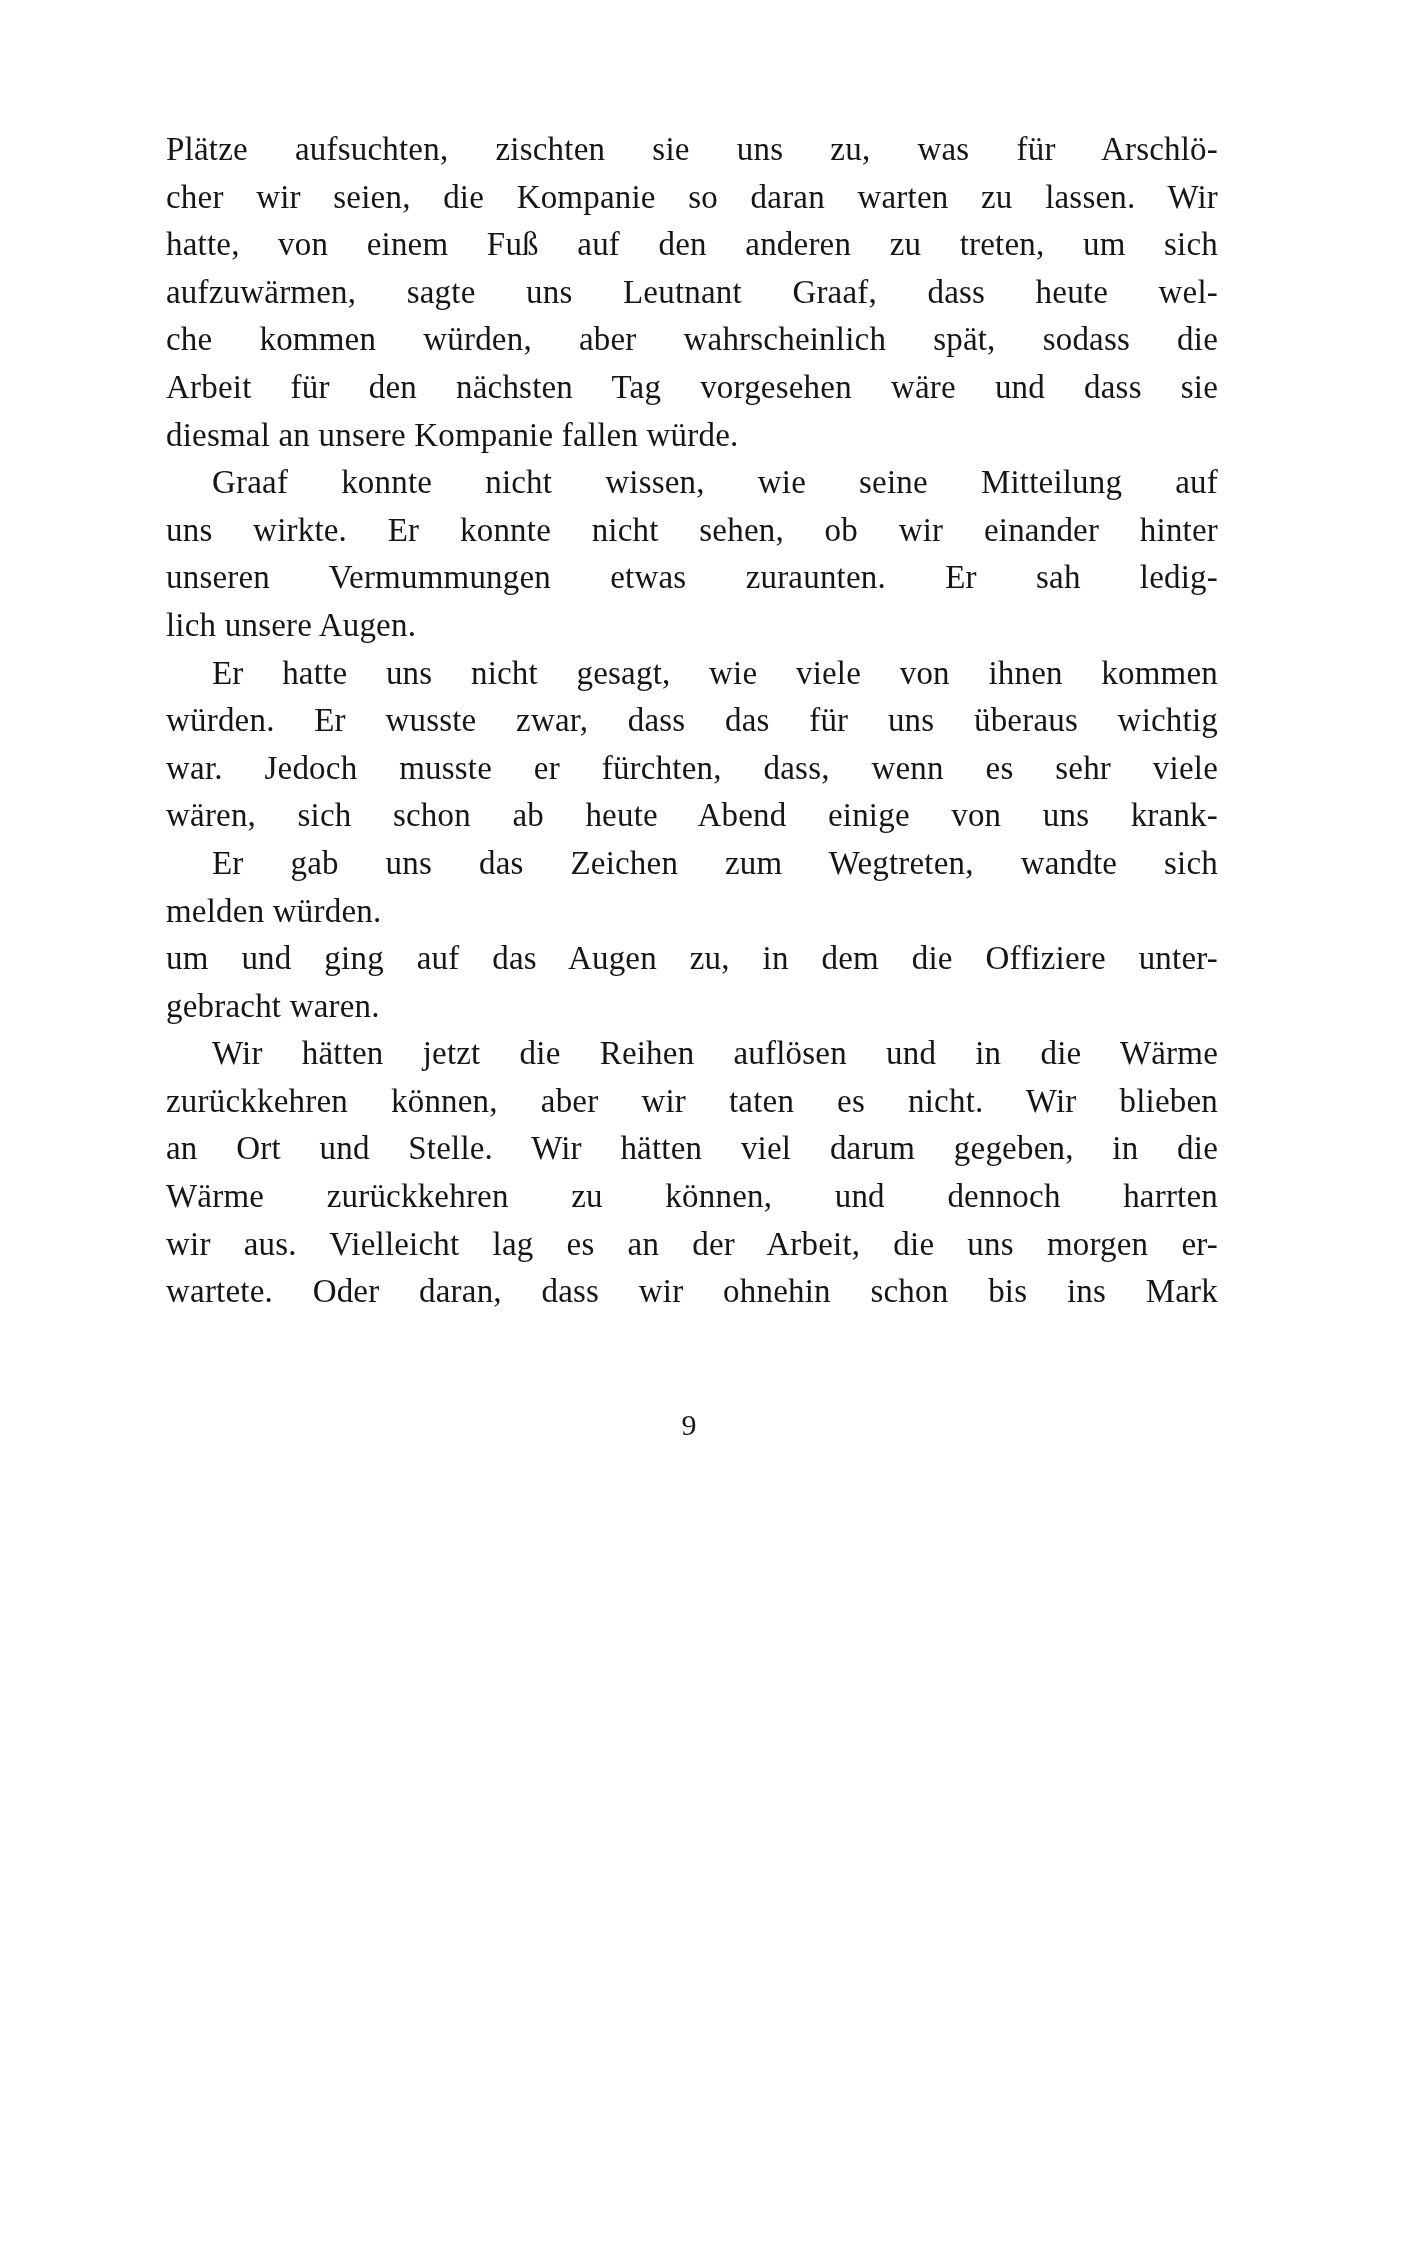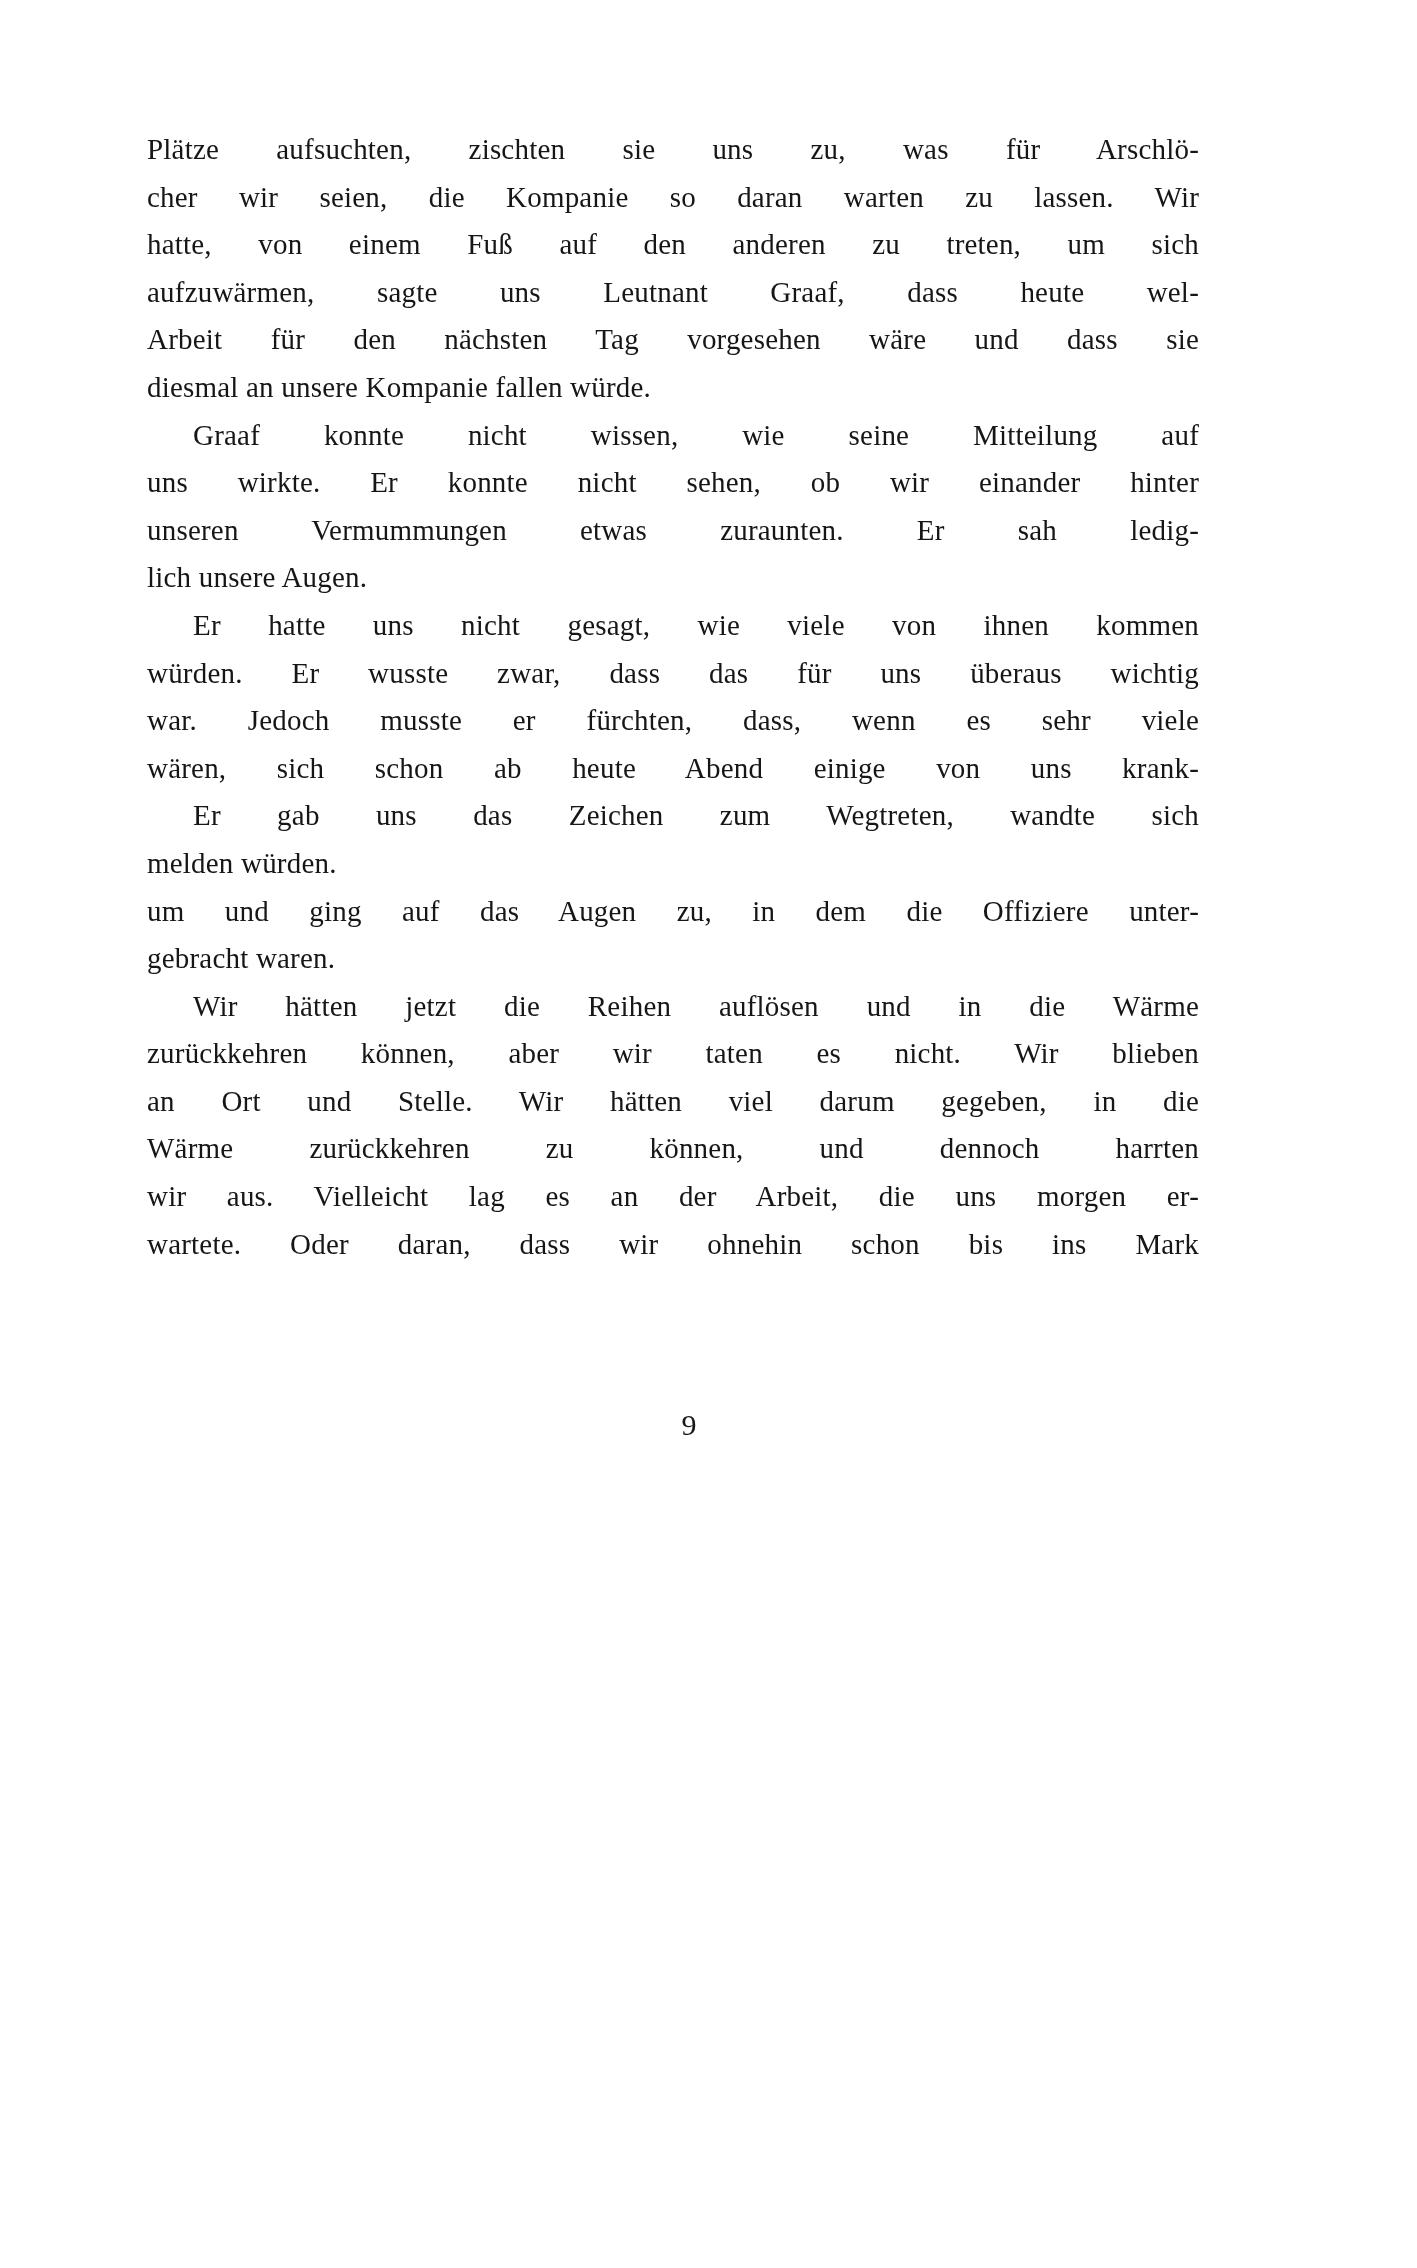--- a/index.html
+++ b/index.html
@@ -16,23 +16,23 @@
     overflow: hidden;
   }
   .page {
     position: absolute;
     inset: 0;
     background: #ffffff;
   }
   .text-block {
     position: absolute;
     top: 126px;
-    left: 147px;
+    left: 166px;
     width: 1052px;
-    font-size: 29px;
+    font-size: 33px;
     line-height: 47.6px;
     letter-spacing: 0.2px;
   }
   .line {
     text-align: justify;
     text-align-last: justify;
     white-space: normal;
   }
   .line.para-end {
     text-align-last: left;
@@ -52,20 +52,21 @@
 </style>
 </head>
 <body>
 
 <div class="page">
   <div class="text-block">
       <div class="line">Plätze aufsuchten, zischten sie uns zu, was für Arschlö-</div>
       <div class="line">cher wir seien, die Kompanie so daran warten zu lassen. Wir</div>
       <div class="line">hatte, von einem Fuß auf den anderen zu treten, um sich</div>
       <div class="line">aufzuwärmen, sagte uns Leutnant Graaf, dass heute wel-</div>
+      <div class="line">che kommen würden, aber wahrscheinlich spät, sodass die</div>
       <div class="line">Arbeit für den nächsten Tag vorgesehen wäre und dass sie</div>
       <div class="line para-end">diesmal an unsere Kompanie fallen würde.</div>
       <div class="line para-start">Graaf konnte nicht wissen, wie seine Mitteilung auf</div>
       <div class="line">uns wirkte. Er konnte nicht sehen, ob wir einander hinter</div>
       <div class="line">unseren Vermummungen etwas zuraunten. Er sah ledig-</div>
       <div class="line para-end">lich unsere Augen.</div>
       <div class="line para-start">Er hatte uns nicht gesagt, wie viele von ihnen kommen</div>
       <div class="line">würden. Er wusste zwar, dass das für uns überaus wichtig</div>
       <div class="line">war. Jedoch musste er fürchten, dass, wenn es sehr viele</div>
       <div class="line">wären, sich schon ab heute Abend einige von uns krank-</div>

